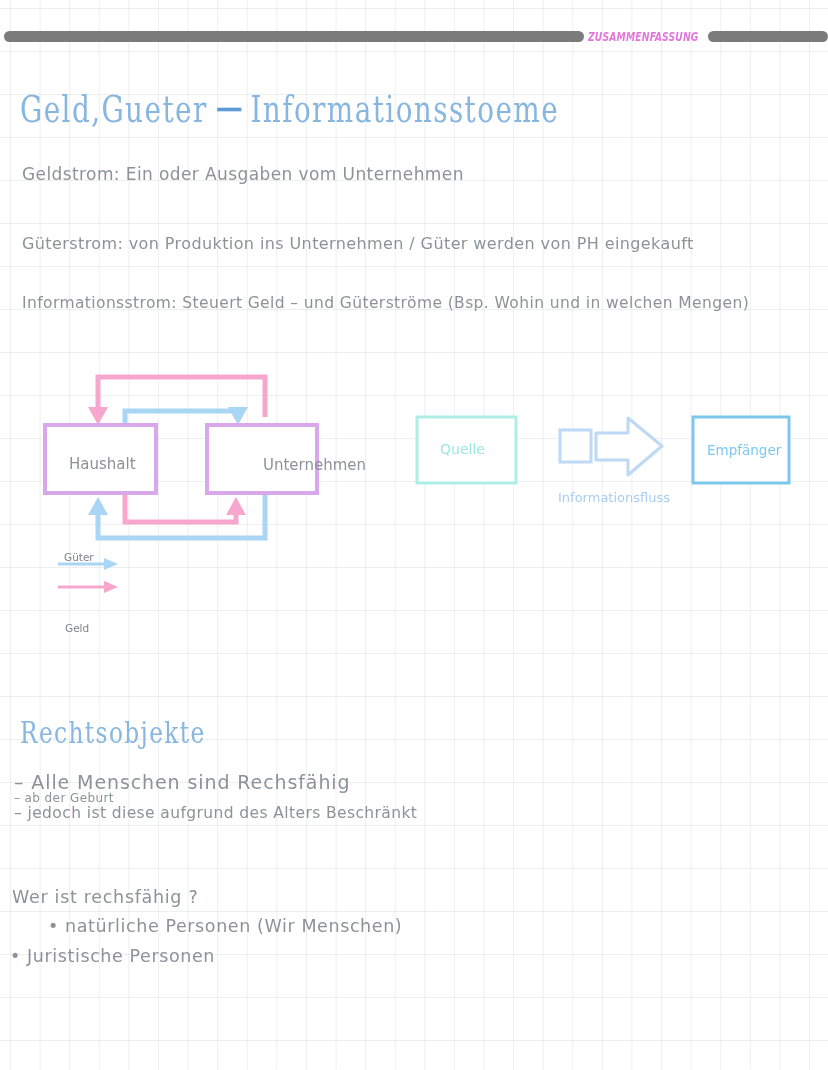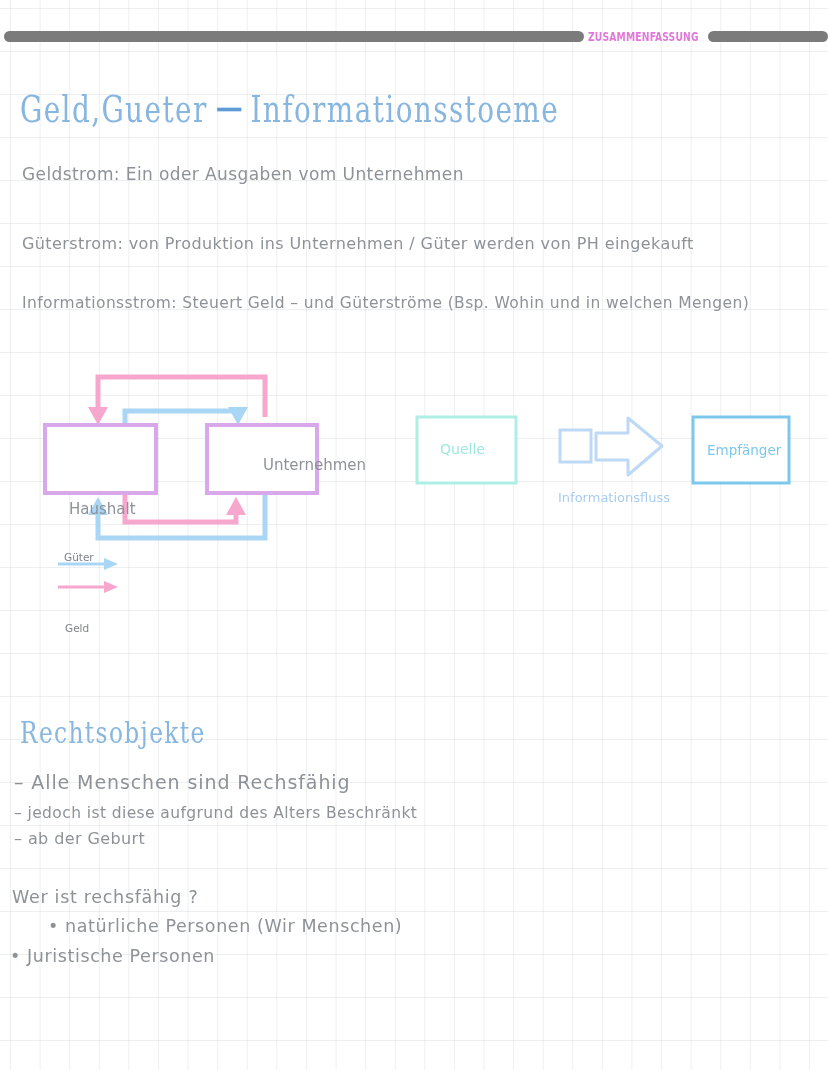--- a/index.html
+++ b/index.html
@@ -20,21 +20,21 @@
       linear-gradient(to right, rgba(120,130,140,0.13) 1px, transparent 1px),
       linear-gradient(to bottom, rgba(120,130,140,0.13) 1px, transparent 1px);
     background-size: 29.6px 43px;
     background-position: 10px 8px;
   }
 
   
   .header-band {
     position: absolute;
     left: 0; top: 31px;
-    width: 828px; height: 12px;
+    width: 828px; height: 12px; font-style: italic;
   }
   .rule {
     position: absolute;
     top: 0;
     height: 11px;
     background: #7b7b7b;
     border-radius: 6px;
   }
   .rule-left  { left: 4px;  width: 580px; }
   .rule-right { left: 708px; width: 120px; }
@@ -88,37 +88,37 @@
     font-weight: 400;
     white-space: nowrap;
     letter-spacing: .4px;
   }
   .l1 { left: 22px; top: 164px; font-size: 17px; }
   .l2 { left: 22px; top: 234px; font-size: 16px; }
   .l3 { left: 22px; top: 294px; font-size: 15.5px; }
 
   .r1 { left: 14px; top: 771px; font-size: 19px; letter-spacing: .9px; }
   .r2 { left: 14px; top: 804px; font-size: 15.5px; }
-  .r3 { left: 14px; top: 829px; font-size: 16px; }
+  .r3 { left: 14px; top: 791px; font-size: 12px; }
 
   .q1 { left: 12px; top: 887px; font-size: 17.5px; letter-spacing: .7px; }
   .q2 { left: 10px; top: 916px; font-size: 17.5px; letter-spacing: .6px; margin-left: 38px; }
   .q3 { left: 10px; top: 946px; font-size: 17.5px; letter-spacing: .6px; }
 
   
   .flow { position: absolute; left: 0; top: 365px; width: 360px; height: 240px; }
   .flow svg { display: block; }
   .box-label {
     position: absolute;
     color: #8d9298;
     font-family: "DejaVu Sans", sans-serif;
     font-size: 15px;
     white-space: nowrap;
   }
-  .lbl-haushalt    { left: 69px;  top: 455px; margin-top: 45px; }
+  .lbl-haushalt    { left: 69px;  top: 455px; }
   .lbl-unternehmen { left: 215px; top: 456px; margin-left: 48px; }
 
   .legend-text {
     position: absolute;
     color: #7e8389;
     font-family: "DejaVu Sans", sans-serif;
     font-size: 10.5px;
     white-space: nowrap;
   }
   .lg-gueter { left: 64px; top: 551px; }

